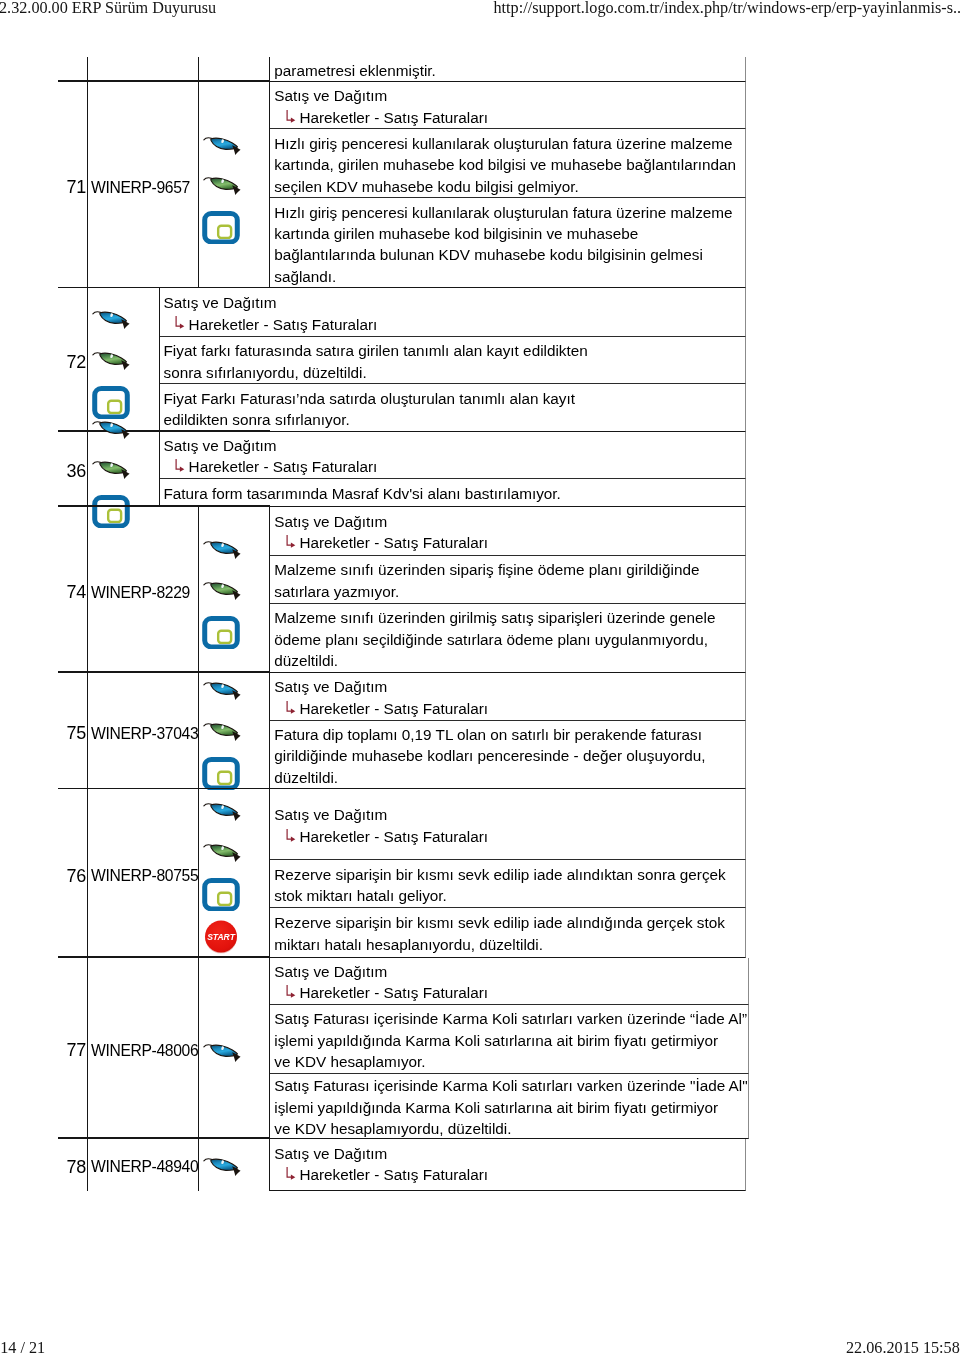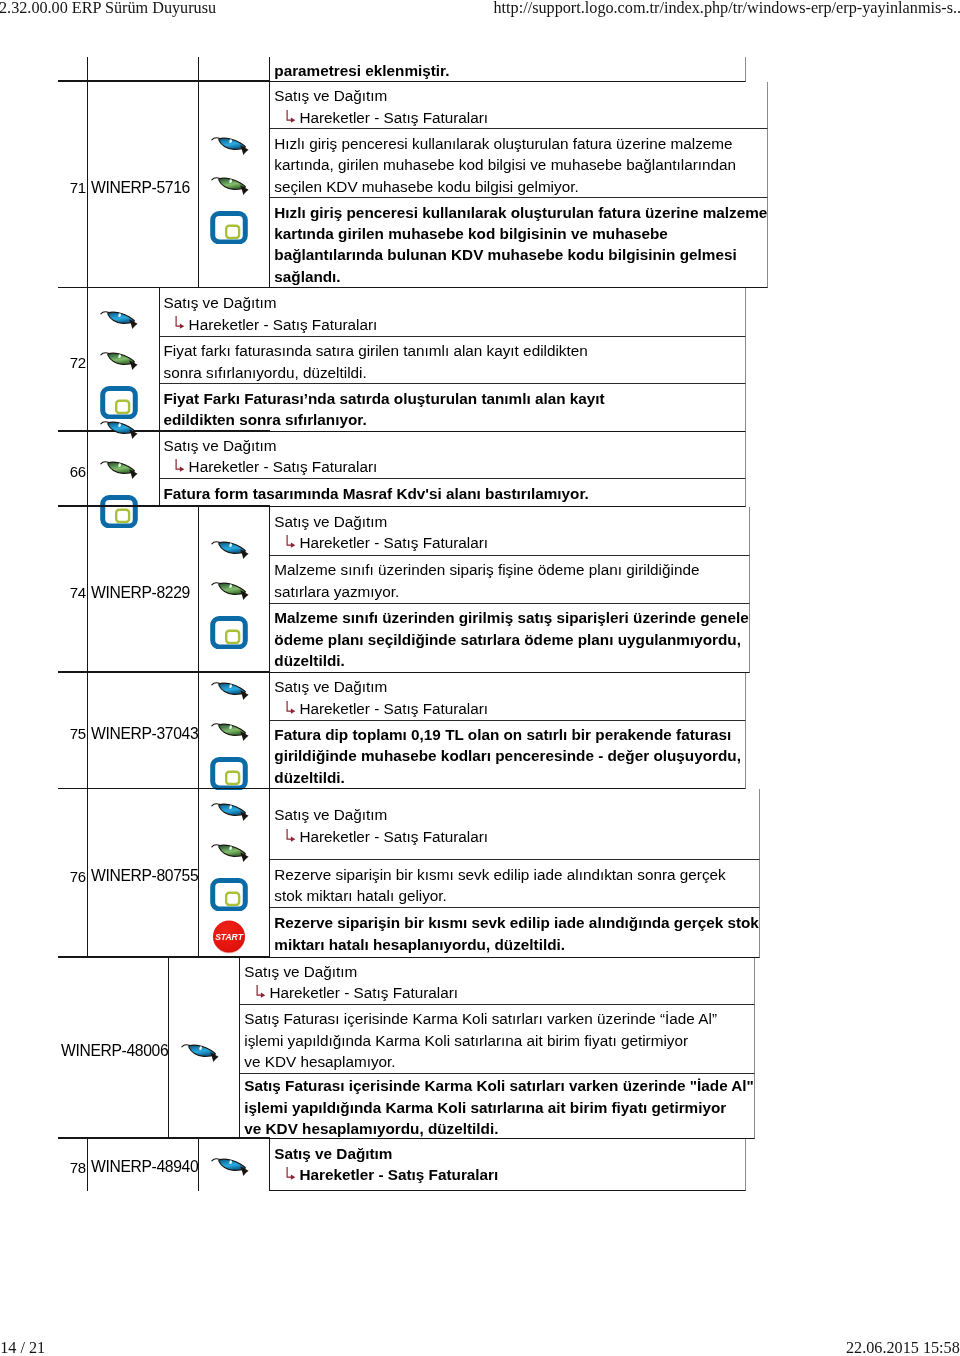--- a/index.html
+++ b/index.html
@@ -18,36 +18,36 @@
 
   
   .tbl{position:absolute;left:58px;top:57.2px;width:688px;}
   .mrow{position:relative;display:flex;width:688px;box-sizing:border-box;}
   .mrow::after{content:"";position:absolute;left:0;bottom:0;width:212.4px;height:1.5px;background:#161616;}
   .mrow.last::after{display:none;}
   .mrow.last .tcell{justify-content:flex-start;padding-top:4px;}
   .mrow.last .c-no,.mrow.last .c-id{padding-top:5.2px;}
   .mrow.first{border-top:none;}
   .c-no{position:relative;width:30px;flex:0 0 30px;border-right:1.4px solid #161616;box-sizing:border-box;
-        display:flex;align-items:center;justify-content:flex-end;padding:5.6px 1.2px 0 0;font-size:15px;letter-spacing:-0.35px;}
+        display:flex;align-items:center;justify-content:flex-end;padding:5.6px 1.2px 0 0;font-size:18px;letter-spacing:-0.35px;}
   .c-id{position:relative;width:110.8px;flex:0 0 110.8px;border-right:1.4px solid #161616;box-sizing:border-box;
         display:flex;align-items:center;justify-content:flex-start;padding:5.6px 0 0 3.0px;font-size:15.7px;letter-spacing:-0.36px;white-space:nowrap;}
   .c-ic{position:relative;width:71.6px;flex:0 0 71.6px;border-right:1.4px solid #161616;box-sizing:border-box;}
   .c-tx{position:relative;flex:1 1 auto;box-sizing:border-box;}
 
   .c-tx{display:flex;flex-direction:column;}
   .tcell{border-bottom:1.3px solid #2b2b2b;border-right:1px solid #8b8b8b;box-sizing:border-box;padding:3.3px 0 0.3px 3.9px;font-size:15.3px;line-height:21.36px;white-space:nowrap;
          display:flex;flex-direction:column;justify-content:center;}
-  .tcell:last-child{border-bottom:1.5px solid #161616;font-weight:bold;}
+  .tcell:last-child{border-bottom:1.5px solid #161616;}
   .tcell .l2{padding-left:13.5px;}
   .arr{display:inline-block;width:10px;height:14px;vertical-align:0.1px;margin-right:1.6px;position:relative;left:-1.8px;}
   .arr svg{display:block;}
 
   
-  .icons{position:absolute;left:8px;top:50%;width:71.6px;text-align:center;}
+  .icons{position:absolute;left:0;top:50%;width:71.6px;text-align:center;}
   .ico{position:absolute;display:block;}
 
   .sq{width:38px;height:33.4px;display:block;}
   .st{width:36px;height:35.5px;display:block;}
   .fish{width:38px;height:20.1px;display:block;}
 </style>
 </head>
 <body>
 
 <div class="page">
@@ -61,21 +61,21 @@
       <div class="mrow first">
         <div class="c-no"></div>
         <div class="c-id"></div>
         <div class="c-ic"></div>
         <div class="c-tx">
           <div class="tcell" style="height:24.8px">parametresi eklenmiştir.</div>
         </div>
       </div>
       <div class="mrow">
         <div class="c-no">71</div>
-        <div class="c-id">WINERP-5716</div>
+        <div class="c-id">WINERP-9657</div>
         <div class="c-ic">
           <span class="icons" style="margin-top:-49.099999999999994px;height:108.19999999999999px">
             <span class="ico" style="left:4.2px;top:-0.5px">
               <svg class="fish" viewBox="0 0 36 19">
                 <defs>
                   <linearGradient id="fb" x1="0.15" y1="0.05" x2="0.55" y2="0.95">
                     <stop offset="0" stop-color="#0e5b83"></stop>
                     <stop offset="0.28" stop-color="#1a89bd"></stop>
                     <stop offset="0.6" stop-color="#2aaadf"></stop>
                     <stop offset="1" stop-color="#0b608f"></stop>
@@ -173,21 +173,21 @@
             <div class="l2"><span class="arr" title="↳"><svg width="10" height="14" viewBox="0 0 10 14">
                   <path d="M1.1 1.0 L1.1 11.2 L5.4 11.2" fill="none" stroke="#8d2232" stroke-width="1.2" stroke-linecap="butt"></path>
                   <path d="M4.9 8.6 L9.3 11.2 L4.9 13.8 Z" fill="#8d2232"></path>
                 </svg></span>Hareketler - Satış Faturaları</div>
           </div>
           <div class="tcell" style="height:47.6px">Fiyat farkı faturasında satıra girilen tanımlı alan kayıt edildikten<br>sonra sıfırlanıyordu, düzeltildi.</div>
           <div class="tcell" style="height:47.2px">Fiyat Farkı Faturası’nda satırda oluşturulan tanımlı alan kayıt<br>edildikten sonra sıfırlanıyor.</div>
         </div>
       </div>
       <div class="mrow">
-        <div class="c-no">66</div>
+        <div class="c-no">36</div>
         <div class="c-ic">
           <span class="icons" style="margin-top:-49.099999999999994px;height:108.19999999999999px">
             <span class="ico" style="left:4.2px;top:-0.5px">
               <svg class="fish" viewBox="0 0 36 19">
                 <defs>
                   <linearGradient id="fb" x1="0.15" y1="0.05" x2="0.55" y2="0.95">
                     <stop offset="0" stop-color="#0e5b83"></stop>
                     <stop offset="0.28" stop-color="#1a89bd"></stop>
                     <stop offset="0.6" stop-color="#2aaadf"></stop>
                     <stop offset="1" stop-color="#0b608f"></stop>
@@ -412,20 +412,21 @@
             <div class="l2"><span class="arr" title="↳"><svg width="10" height="14" viewBox="0 0 10 14">
                   <path d="M1.1 1.0 L1.1 11.2 L5.4 11.2" fill="none" stroke="#8d2232" stroke-width="1.2" stroke-linecap="butt"></path>
                   <path d="M4.9 8.6 L9.3 11.2 L4.9 13.8 Z" fill="#8d2232"></path>
                 </svg></span>Hareketler - Satış Faturaları</div>
           </div>
           <div class="tcell" style="height:47.7px">Rezerve siparişin bir kısmı sevk edilip iade alındıktan sonra gerçek<br>stok miktarı hatalı geliyor.</div>
           <div class="tcell" style="height:49.7px">Rezerve siparişin bir kısmı sevk edilip iade alındığında gerçek stok<br>miktarı hatalı hesaplanıyordu, düzeltildi.</div>
         </div>
       </div>
       <div class="mrow">
+        <div class="c-no">77</div>
         <div class="c-id">WINERP-48006</div>
         <div class="c-ic">
           <span class="icons" style="margin-top:-4.800000000000001px;height:19.6px">
             <span class="ico" style="left:4.2px;top:-0.5px">
               <svg class="fish" viewBox="0 0 36 19">
                 <defs>
                   <linearGradient id="fb" x1="0.15" y1="0.05" x2="0.55" y2="0.95">
                     <stop offset="0" stop-color="#0e5b83"></stop>
                     <stop offset="0.28" stop-color="#1a89bd"></stop>
                     <stop offset="0.6" stop-color="#2aaadf"></stop>

